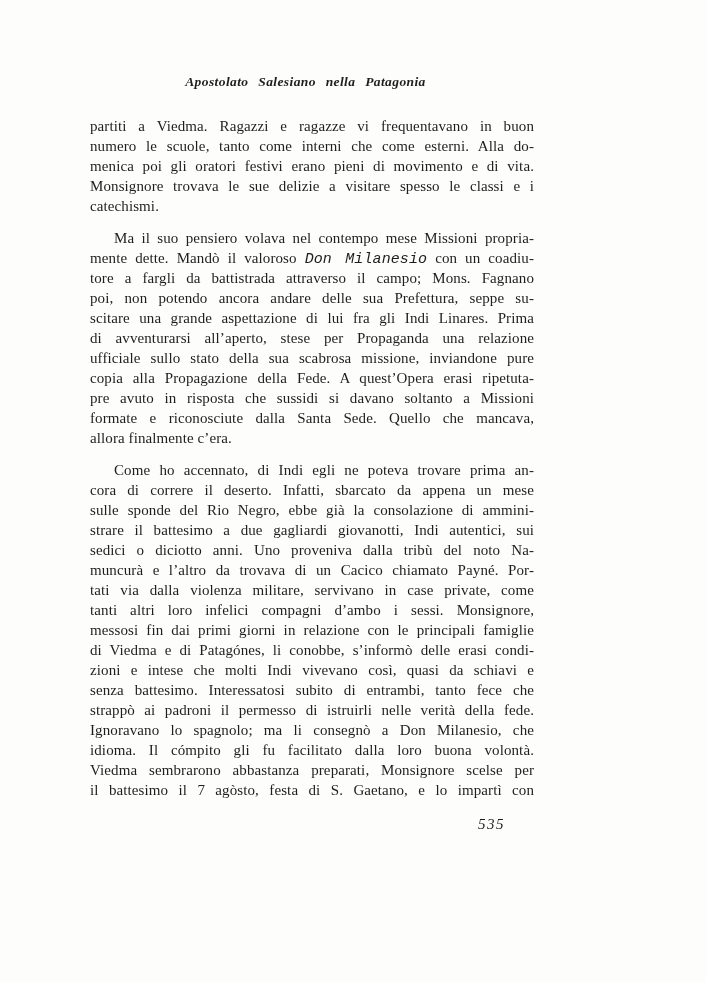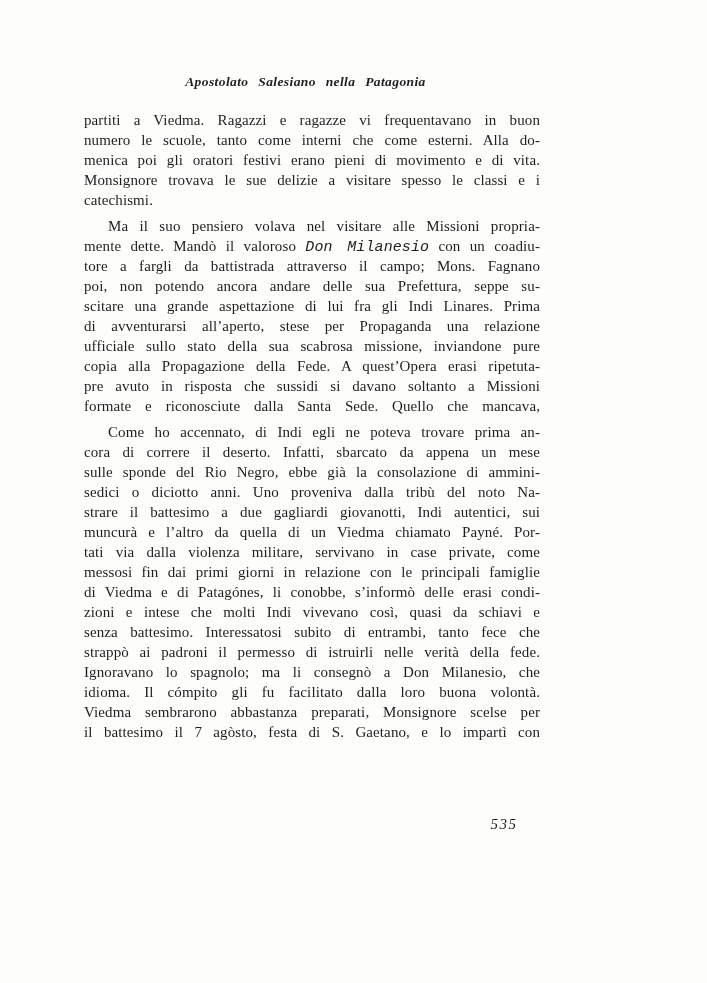--- a/index.html
+++ b/index.html
@@ -24,79 +24,81 @@
     font-weight:bold;
     font-size:13.5px;
     letter-spacing:0.4px;
     word-spacing:6px;
   }
   .text-block {
     position:absolute;
     left:78px; top:104px;
     width:468px;
   }
-  .paragraph { margin:6px; padding:0; }
+  .paragraph { margin:12px; padding:0; }
   .text-line {
     font-size:15px;
     line-height:20px;
     height:20px;
     text-align:justify;
     text-align-last:justify;
     letter-spacing:0.1px;
   }
   .text-line.no-justify {
     text-align:center;
     text-align-last:left;
   }
   .text-line.indented { text-indent:24px; }
   .italic { font-style:italic;font-family:Liberation Mono, monospace; }
   .page-number {
     position:absolute;
     left:478px; top:816px;
     width:52px;
-    text-align:center;
+    text-align:left;
     font-size:15px;
     font-style:italic;
     letter-spacing:1.5px;
   }
 </style>
 </head>
 <body>
 
 <div class="page">
   <div class="running-header">Apostolato Salesiano nella Patagonia</div>
 
   <div class="text-block">
       <div class="paragraph">
         <div class="text-line"><span>partiti a Viedma. Ragazzi e ragazze vi frequentavano in buon</span></div>
         <div class="text-line"><span>numero le scuole, tanto come interni che come esterni. Alla do-</span></div>
         <div class="text-line"><span>menica poi gli oratori festivi erano pieni di movimento e di vita.</span></div>
         <div class="text-line"><span>Monsignore trovava le sue delizie a visitare spesso le classi e i</span></div>
         <div class="text-line no-justify"><span>catechismi.</span></div>
       </div>
       <div class="paragraph">
-        <div class="text-line indented"><span>Ma il suo pensiero volava nel visitare alle Missioni propria-</span></div>
+        <div class="text-line indented"><span>Ma il suo pensiero volava nel contempo mese Missioni propria-</span></div>
         <div class="text-line"><span>mente dette. Mandò il valoroso </span><span class="italic">Don Milanesio</span><span> con un coadiu-</span></div>
         <div class="text-line"><span>tore a fargli da battistrada attraverso il campo; Mons. Fagnano</span></div>
         <div class="text-line"><span>poi, non potendo ancora andare delle sua Prefettura, seppe su-</span></div>
         <div class="text-line"><span>scitare una grande aspettazione di lui fra gli Indi Linares. Prima</span></div>
         <div class="text-line"><span>di avventurarsi all’aperto, stese per Propaganda una relazione</span></div>
         <div class="text-line"><span>ufficiale sullo stato della sua scabrosa missione, inviandone pure</span></div>
         <div class="text-line"><span>copia alla Propagazione della Fede. A quest’Opera erasi ripetuta-</span></div>
         <div class="text-line"><span>pre avuto in risposta che sussidi si davano soltanto a Missioni</span></div>
         <div class="text-line"><span>formate e riconosciute dalla Santa Sede. Quello che mancava,</span></div>
+        <div class="text-line no-justify"><span>allora finalmente c’era.</span></div>
       </div>
       <div class="paragraph">
         <div class="text-line indented"><span>Come ho accennato, di Indi egli ne poteva trovare prima an-</span></div>
         <div class="text-line"><span>cora di correre il deserto. Infatti, sbarcato da appena un mese</span></div>
         <div class="text-line"><span>sulle sponde del Rio Negro, ebbe già la consolazione di ammini-</span></div>
+        <div class="text-line"><span>strare il battesimo a due gagliardi giovanotti, Indi autentici, sui</span></div>
         <div class="text-line"><span>sedici o diciotto anni. Uno proveniva dalla tribù del noto Na-</span></div>
-        <div class="text-line"><span>strare il battesimo a due gagliardi giovanotti, Indi autentici, sui</span></div>
-        <div class="text-line"><span>muncurà e l’altro da quella di un Viedma chiamato Payné. Por-</span></div>
+        <div class="text-line"><span>muncurà e l’altro da trovava di un Cacico chiamato Payné. Por-</span></div>
         <div class="text-line"><span>tati via dalla violenza militare, servivano in case private, come</span></div>
+        <div class="text-line"><span>tanti altri loro infelici compagni d’ambo i sessi. Monsignore,</span></div>
         <div class="text-line"><span>messosi fin dai primi giorni in relazione con le principali famiglie</span></div>
         <div class="text-line"><span>di Viedma e di Patagónes, li conobbe, s’informò delle erasi condi-</span></div>
         <div class="text-line"><span>zioni e intese che molti Indi vivevano così, quasi da schiavi e</span></div>
         <div class="text-line"><span>senza battesimo. Interessatosi subito di entrambi, tanto fece che</span></div>
         <div class="text-line"><span>strappò ai padroni il permesso di istruirli nelle verità della fede.</span></div>
         <div class="text-line"><span>Ignoravano lo spagnolo; ma li consegnò a Don Milanesio, che</span></div>
         <div class="text-line"><span>idioma. Il cómpito gli fu facilitato dalla loro buona volontà.</span></div>
         <div class="text-line"><span>Viedma sembrarono abbastanza preparati, Monsignore scelse per</span></div>
         <div class="text-line"><span>il battesimo il 7 agòsto, festa di S. Gaetano, e lo impartì con</span></div>
       </div>

